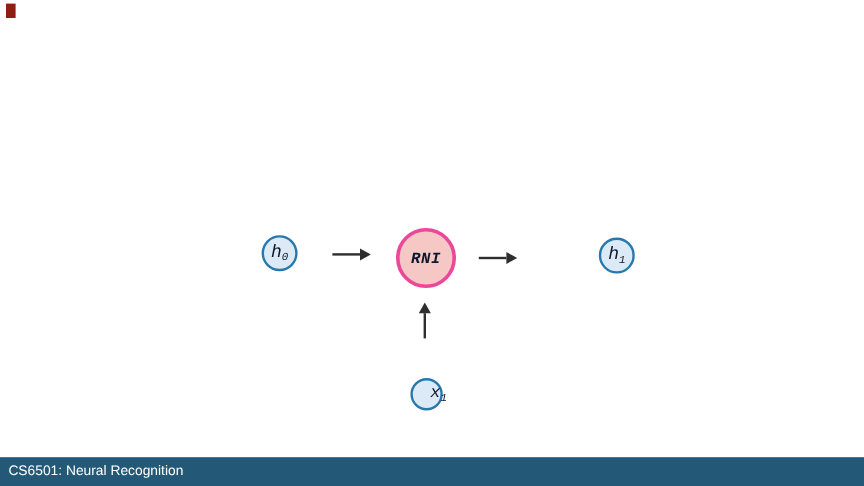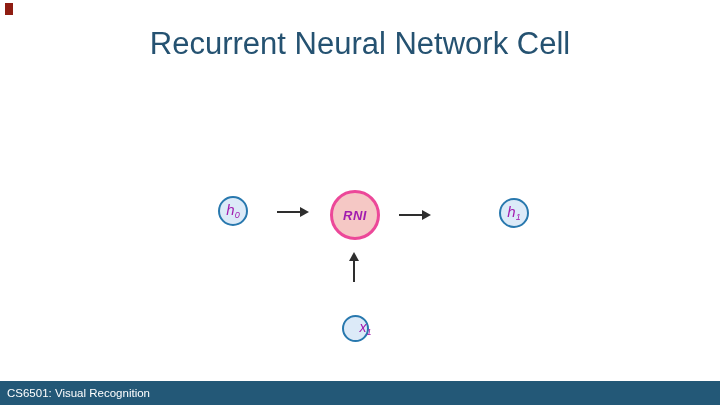--- a/index.html
+++ b/index.html
@@ -43,23 +43,23 @@
   }
   .node-red {
     border: 3px solid #ec4899;
     background: #F5C8C5;
   }
   .node-h0 { left: 218px; top: 196px; width: 30px; height: 30px; }
   .node-rnn { left: 330px; top: 190px; width: 50px; height: 50px; }
   .node-h1 { left: 467px; top: 198px; width: 30px; height: 30px; margin-left: 32px; }
   .node-x1 { left: 342px; top: 315px; width: 27px; height: 27px; }
   .node-label {
-    font-family: Liberation Sans, sans-serif;
+    font-family: Liberation Mono, monospace;
     font-style: italic;
-    color: #a21caf;
+    color: #0f172a;
     line-height: 1;
     white-space: nowrap;
   }
   .node-h0 .node-label, .node-h1 .node-label { font-size: 15px; }
   .node-x1 .node-label { font-size: 14px; margin-left: 20px; }
   .node-rnn .node-label { font-size: 13px; font-weight: 600; letter-spacing: 0.5px; }
   .node-label .sub {
     font-size: 9px;
     vertical-align: -3px;
     font-style: italic;
@@ -110,21 +110,20 @@
     font-family: "Liberation Sans", sans-serif;
   }
 </style>
 </head>
 <body>
 
 <div class="slide">
 
   <div class="corner-mark"></div>
 
-  <div class="slide-title">Recurrent Neural Network Cell</div>
 
   <div>
 
     <div class="node node-blue node-h0">
       <span class="node-label"><span>h</span><span class="sub">0</span></span>
     </div>
 
     <div class="arrow-h arrow-1"></div>
 
     <div class="node node-red node-rnn">
@@ -139,16 +138,16 @@
 
     <div class="arrow-v arrow-3"></div>
 
     <div class="node node-blue node-x1">
       <span class="node-label"><span>x</span><span class="sub">1</span></span>
     </div>
 
   </div>
 
   <div class="footer-bar">
-    <span class="footer-text">CS6501: Visual Recognition</span>
+    <span class="footer-text">CS6501: Neural Recognition</span>
   </div>
 
 </div>
 
 </body></html>

